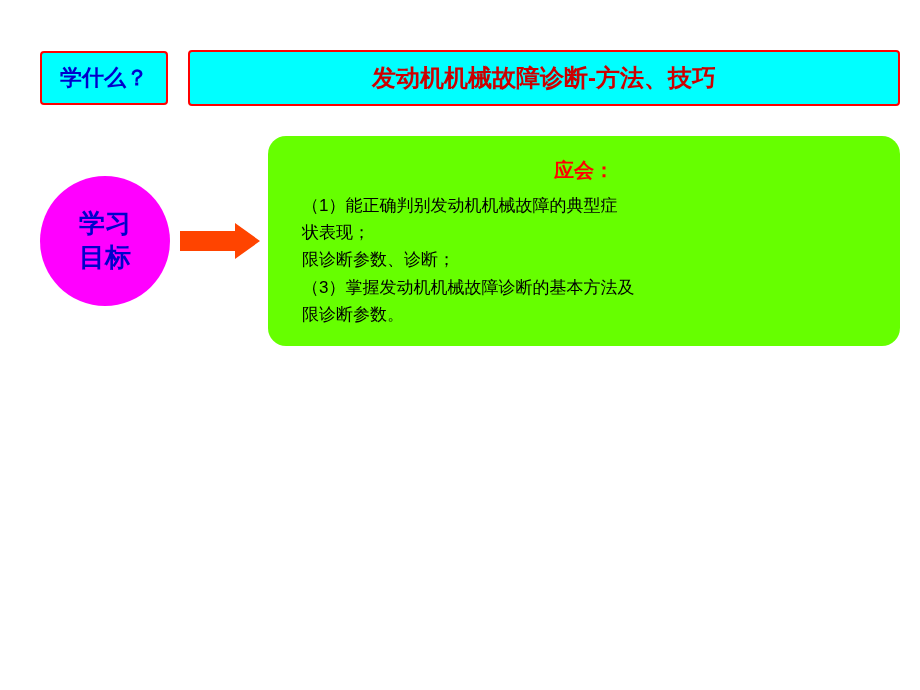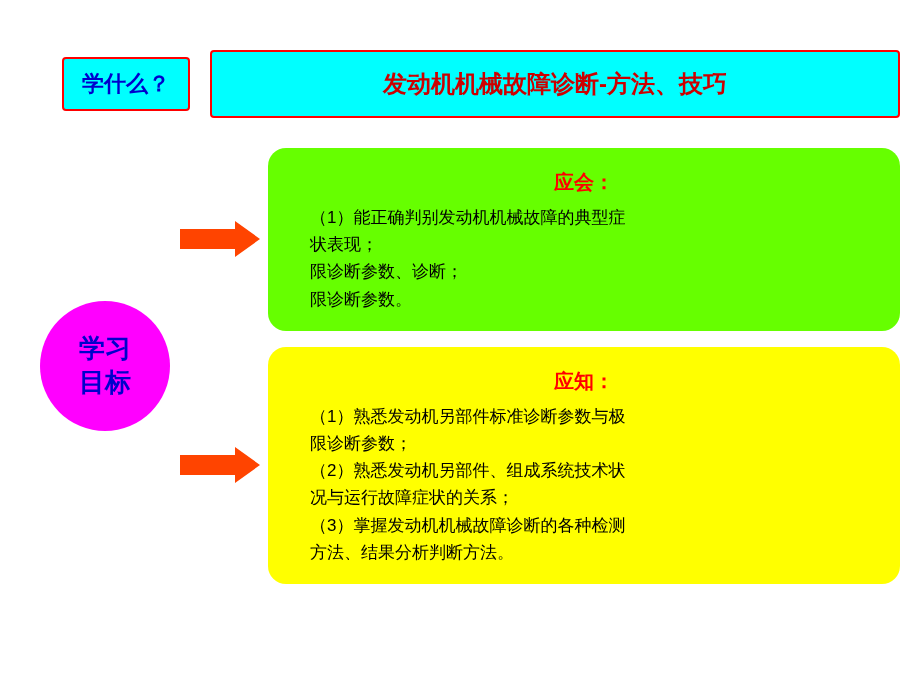--- a/index.html
+++ b/index.html
@@ -21,41 +21,41 @@
       padding: 20px;
     }
 
     
     .top-row {
       display: flex;
       align-items: center;
       gap: 20px;
       margin-top: 30px;
       margin-bottom: 30px;
-      margin-left: 42px;
+      margin-left: 20px;
     }
 
     .xue-shenme-box {
       background: #00ffff;
       border: 2px solid #ff0000;
       border-radius: 4px;
       padding: 10px 18px;
       font-size: 22px;
       color: #0000cc;
       font-weight: bold;
       white-space: nowrap;
       min-width: 110px;
       text-align: center;
     }
 
     .title-box {
       background: #00ffff;
       border: 2px solid #ff0000;
       border-radius: 4px;
-      padding: 16px 28px;
+      padding: 10px 28px;
       font-size: 24px;
       color: #cc0000;
       font-weight: bold;
       flex: 1;
       text-align: center;
     }
 
     
     .main-content {
       display: flex;
@@ -86,21 +86,21 @@
       font-weight: bold;
       color: #0000cc;
       line-height: 1.3;
       text-align: center;
     }
 
     
     .right-section {
       display: flex;
       flex-direction: column;
-      gap: 16px;
+      gap: 24px;
       flex: 1;
       margin-left: 10px;
     }
 
     .arrow-box-row {
       display: flex;
       align-items: center;
       gap: 8px;
     }
 
@@ -150,21 +150,21 @@
     .yellow-box .box-title {
       text-align: center;
       font-size: 20px;
       color: #ff0000;
       font-weight: bold;
       margin-bottom: 6px;
     }
 
     .box-item {
       text-indent: 0;
-      margin-left: 20px;
+      margin-left: 12px;
     }
 
     .indent {
     }
   </style>
 </head>
 <body>
 
 <div class="page-container">
 
@@ -188,37 +188,22 @@
         <div class="arrow">
           <svg viewBox="0 0 80 36" xmlns="http://www.w3.org/2000/svg">
             <polygon points="0,8 55,8 55,0 80,18 55,36 55,28 0,28" fill="#ff4400"></polygon>
           </svg>
         </div>
         <div class="green-box">
           <div class="box-title">应会：</div>
           <div class="box-item">（1）能正确判别发动机机械故障的典型症</div>
           <div class="box-item indent">状表现；</div>
           <div class="box-item indent">限诊断参数、诊断；</div>
+          <div class="box-item">（3）掌握发动机机械故障诊断的基本方法及</div>
           <div class="box-item indent">限诊断参数。</div>
         </div>
       </div>
 
-      <div class="arrow-box-row">
-        <div class="arrow">
-          <svg viewBox="0 0 80 36" xmlns="http://www.w3.org/2000/svg">
-            <polygon points="0,8 55,8 55,0 80,18 55,36 55,28 0,28" fill="#ff4400"></polygon>
-          </svg>
-        </div>
-        <div class="yellow-box">
-          <div class="box-title">应知：</div>
-          <div class="box-item">（1）熟悉发动机另部件标准诊断参数与极</div>
-          <div class="box-item indent">限诊断参数；</div>
-          <div class="box-item">（2）熟悉发动机另部件、组成系统技术状</div>
-          <div class="box-item indent">况与运行故障症状的关系；</div>
-          <div class="box-item">（3）掌握发动机机械故障诊断的各种检测</div>
-          <div class="box-item indent">方法、结果分析判断方法。</div>
-        </div>
-      </div>
 
     </div>
   </div>
 
 </div>
 
 </body></html>

